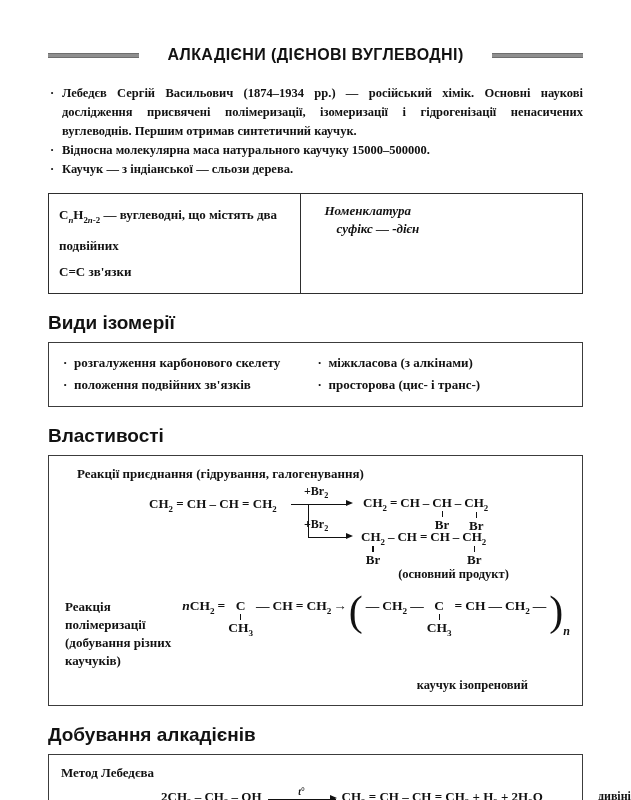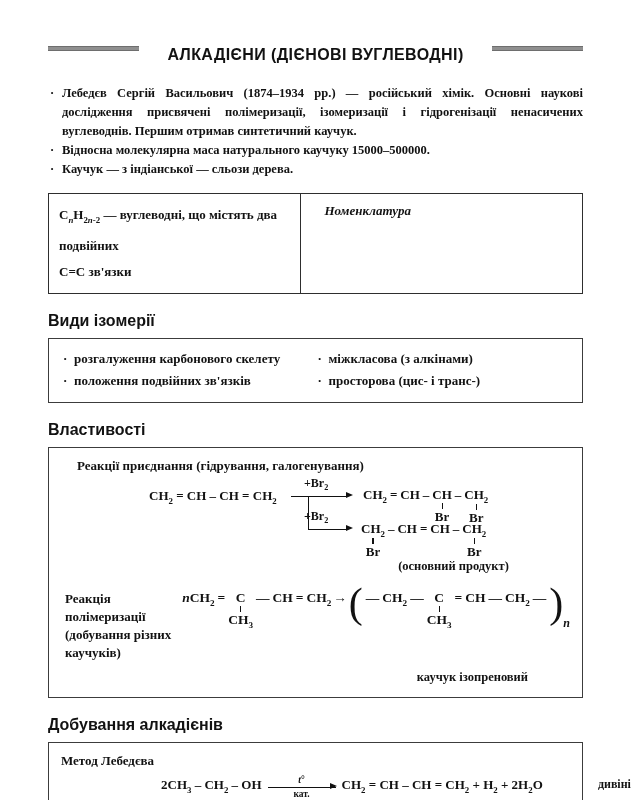--- a/index.html
+++ b/index.html
@@ -3,34 +3,34 @@
 <meta charset="utf-8">
 <style>
   * { margin:0; padding:0; box-sizing:border-box; }
   html,body { background:#e9e9e9; }
   .page {
     width:631px; height:800px; background:#ffffff; color:#121212;
     font-family:"Liberation Serif", serif; position:relative; overflow:hidden;
     margin:0 auto;
   }
   
-  .title-row { display:flex; align-items:flex-start; margin:46px 48px 0; gap:28px; }
+  .title-row { display:flex; align-items:center; margin:46px 48px 0; gap:28px; }
   .title-rule { flex:1; height:5px; background:#8f8f8f; border-top:1px solid #6e6e6e; border-bottom:1px solid #6e6e6e; }
   .page-title { font-family:"Liberation Sans", sans-serif; font-size:16px; font-weight:bold; letter-spacing:.4px; white-space:nowrap; }
   
   .intro { list-style:none; margin:20px 48px 0; font-size:12.5px; font-weight:bold; line-height:19px; }
   .intro li { padding-left:14px; position:relative; text-align:justify; }
   .intro li::before { content:"·"; position:absolute; left:2px; font-weight:bold; }
   
   .def-table { margin:14px 48px 0; border:1.5px solid #2e2e2e; display:flex; font-size:13px; font-weight:bold; }
   .def-left { width:47%; padding:8px 10px; line-height:26px; }
   .def-right { width:53%; border-left:1.5px solid #2e2e2e; padding:8px 24px; line-height:18px; font-style:italic; }
   .def-right .indent { padding-left:12px; }
   
-  .sans-h { font-family:"Liberation Sans", sans-serif; font-size:16px; font-weight:bold; margin:18px 48px 8px; }
+  .sans-h { font-family:"Liberation Sans", sans-serif; font-size:19px; font-weight:bold; margin:18px 48px 8px; }
   
   .box { margin:0 48px; border:1.5px solid #3c3c3c;justify-content:space-between; }
   .isomer-box { display:flex; padding:9px 12px 10px; font-size:13px; font-weight:bold; line-height:22px; }
   .isomer-col { width:50%; }
   .isomer-item { padding-left:13px; position:relative; }
   .isomer-item::before { content:"·"; position:absolute; left:2px; }
   
   .props-box { padding:8px 12px 12px; font-size:13px; }
   .chem-sub { font-style:italic; font-weight:bold; }
   .add-title { font-weight:bold; margin:2px 0 0 16px; }
@@ -86,20 +86,21 @@
     <li>Каучук — з індіанської — сльози дерева.</li>
   </ul>
 
   <div class="def-table">
     <div class="def-left">
       <div>C<sub><i>n</i></sub>H<sub>2<i>n</i>-2</sub> — вуглеводні, що містять два подвійних</div>
       <div>C=C зв'язки</div>
     </div>
     <div class="def-right">
       <div>Номенклатура</div>
+      <div class="indent">суфікс — -дієн</div>
     </div>
   </div>
 
   <h2 class="sans-h">Види ізомерії</h2>
   <div class="box isomer-box">
     <div class="isomer-col">
       <div class="isomer-item">розгалуження карбонового скелету</div>
       <div class="isomer-item">положення подвійних зв'язків</div>
     </div>
     <div class="isomer-col">

